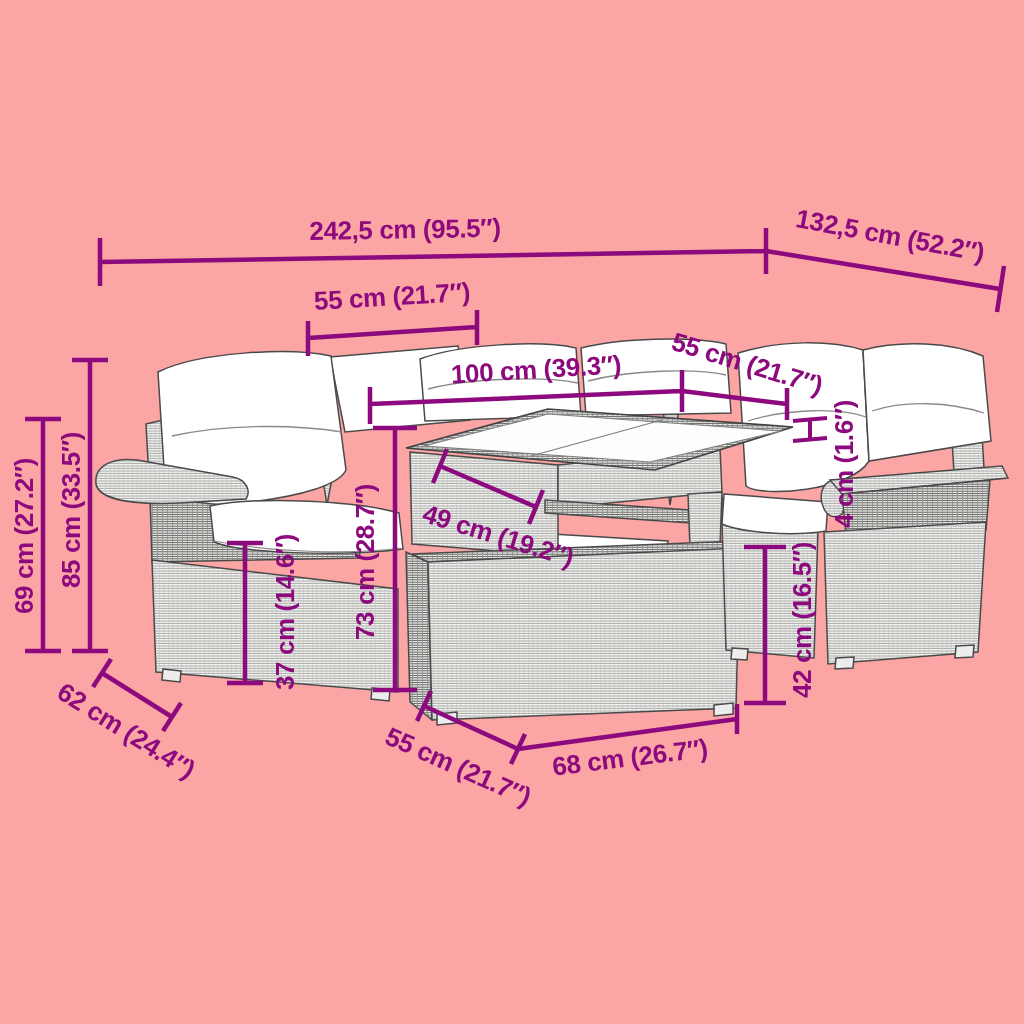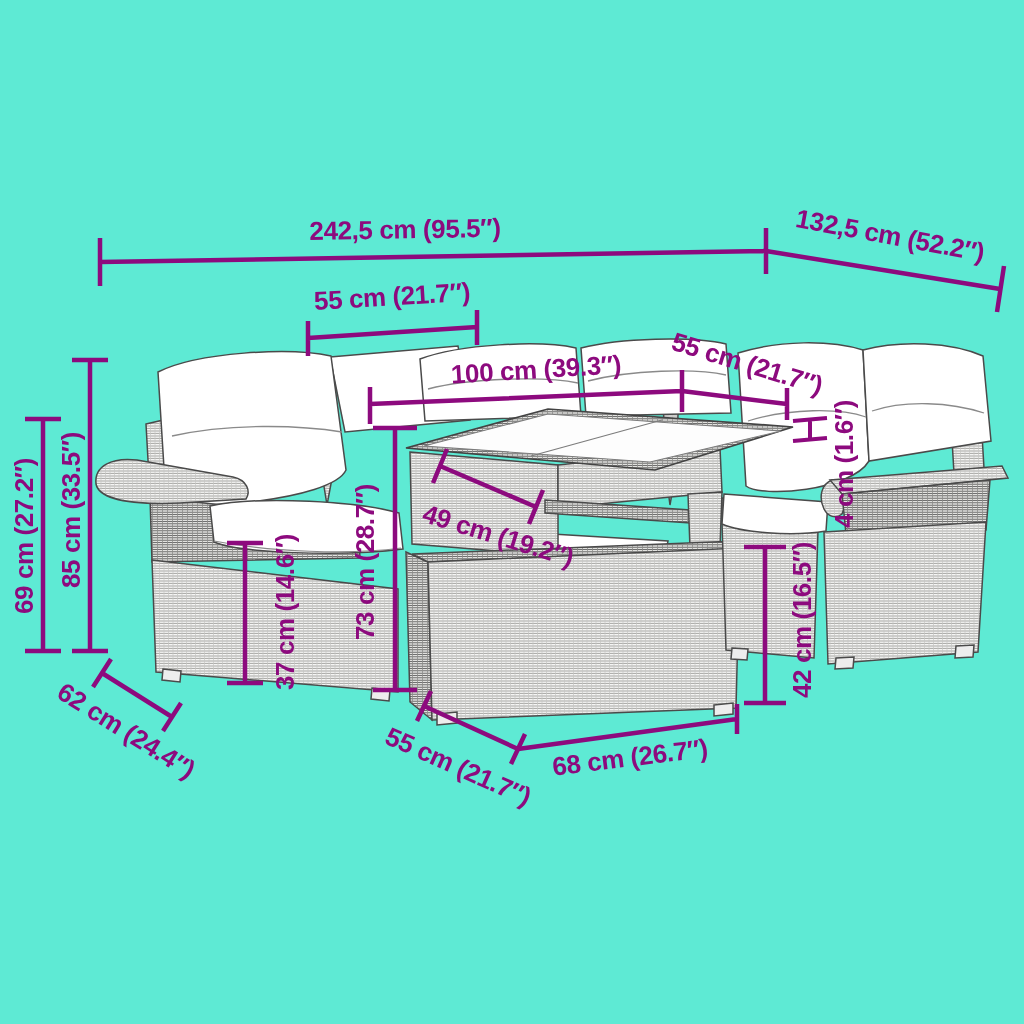--- a/index.html
+++ b/index.html
@@ -1,17 +1,17 @@
 <!DOCTYPE html>
 <html style="--accent: #8d0a7e;"><head>
 <meta charset="utf-8">
 <style>
   html,body{margin:0;padding:0;background:#fff;}
   .stage{
-    position:relative;width:1024px;height:1024px;background:#5eead4;
+    position:relative;width:1024px;height:1024px;background:#fca5a5;
     overflow:hidden;font-family:"Liberation Sans",sans-serif;
   }
   .stage svg{position:absolute;left:0;top:0;}
   .dim-label{
     position:absolute;
     font:700 26px/1.05 "Liberation Sans",sans-serif;
     color:var(--accent,#8d0a7e);
     white-space:nowrap;
     letter-spacing:-0.4px;
     transform-origin:center center;

